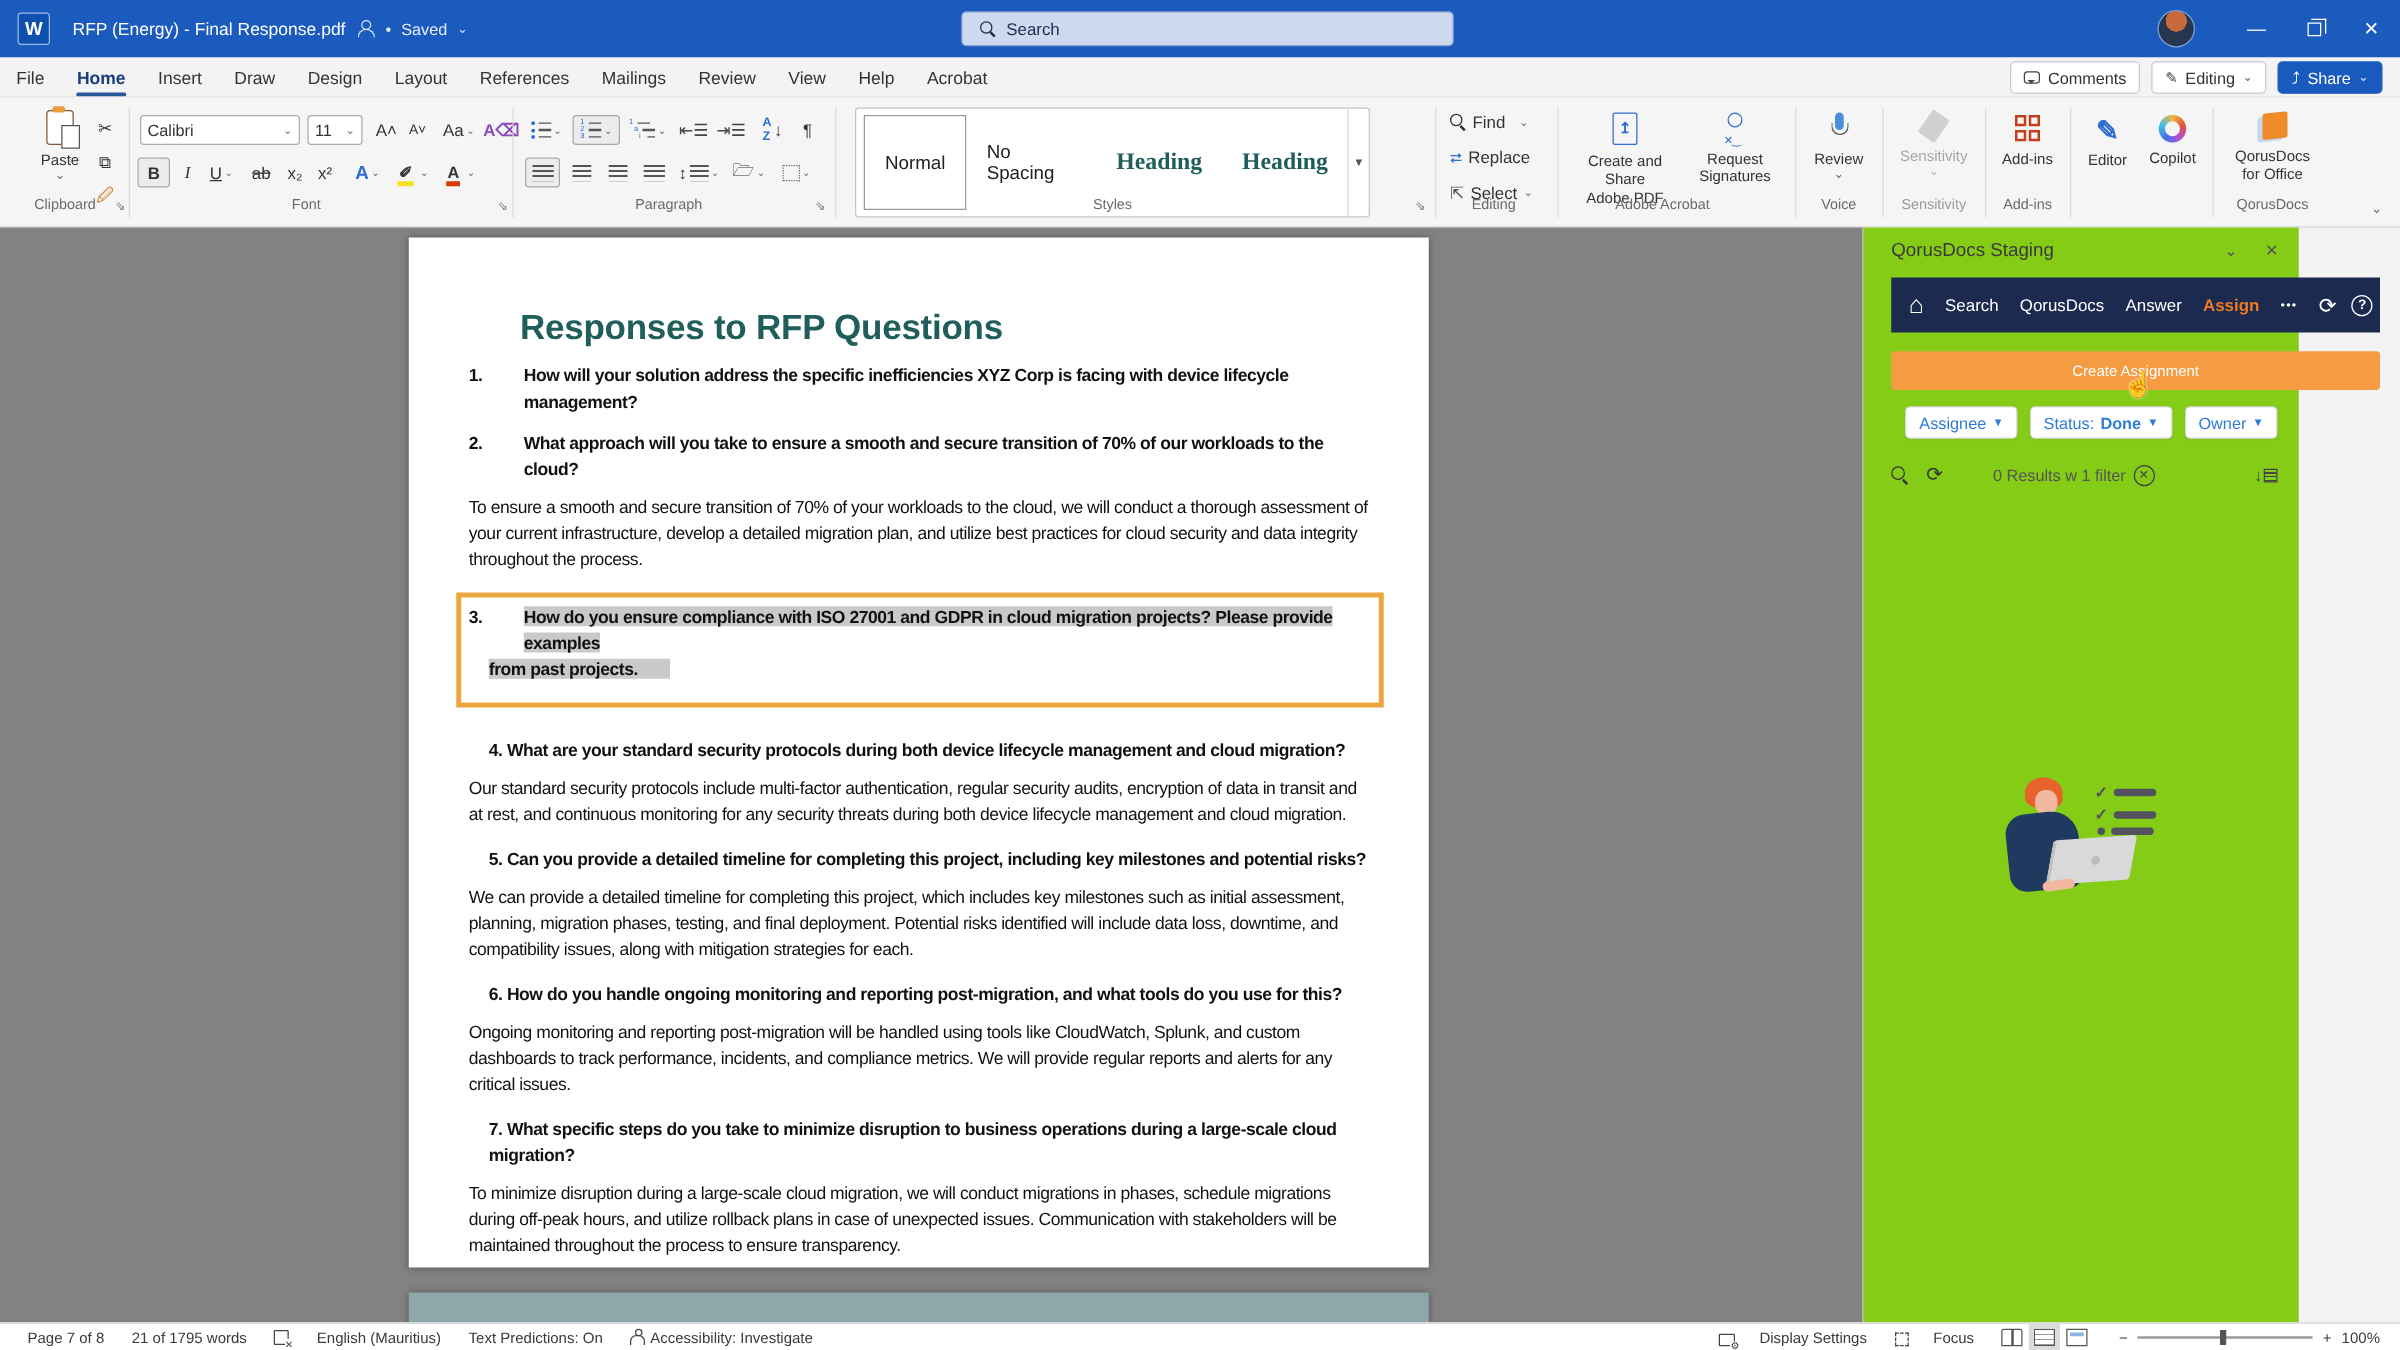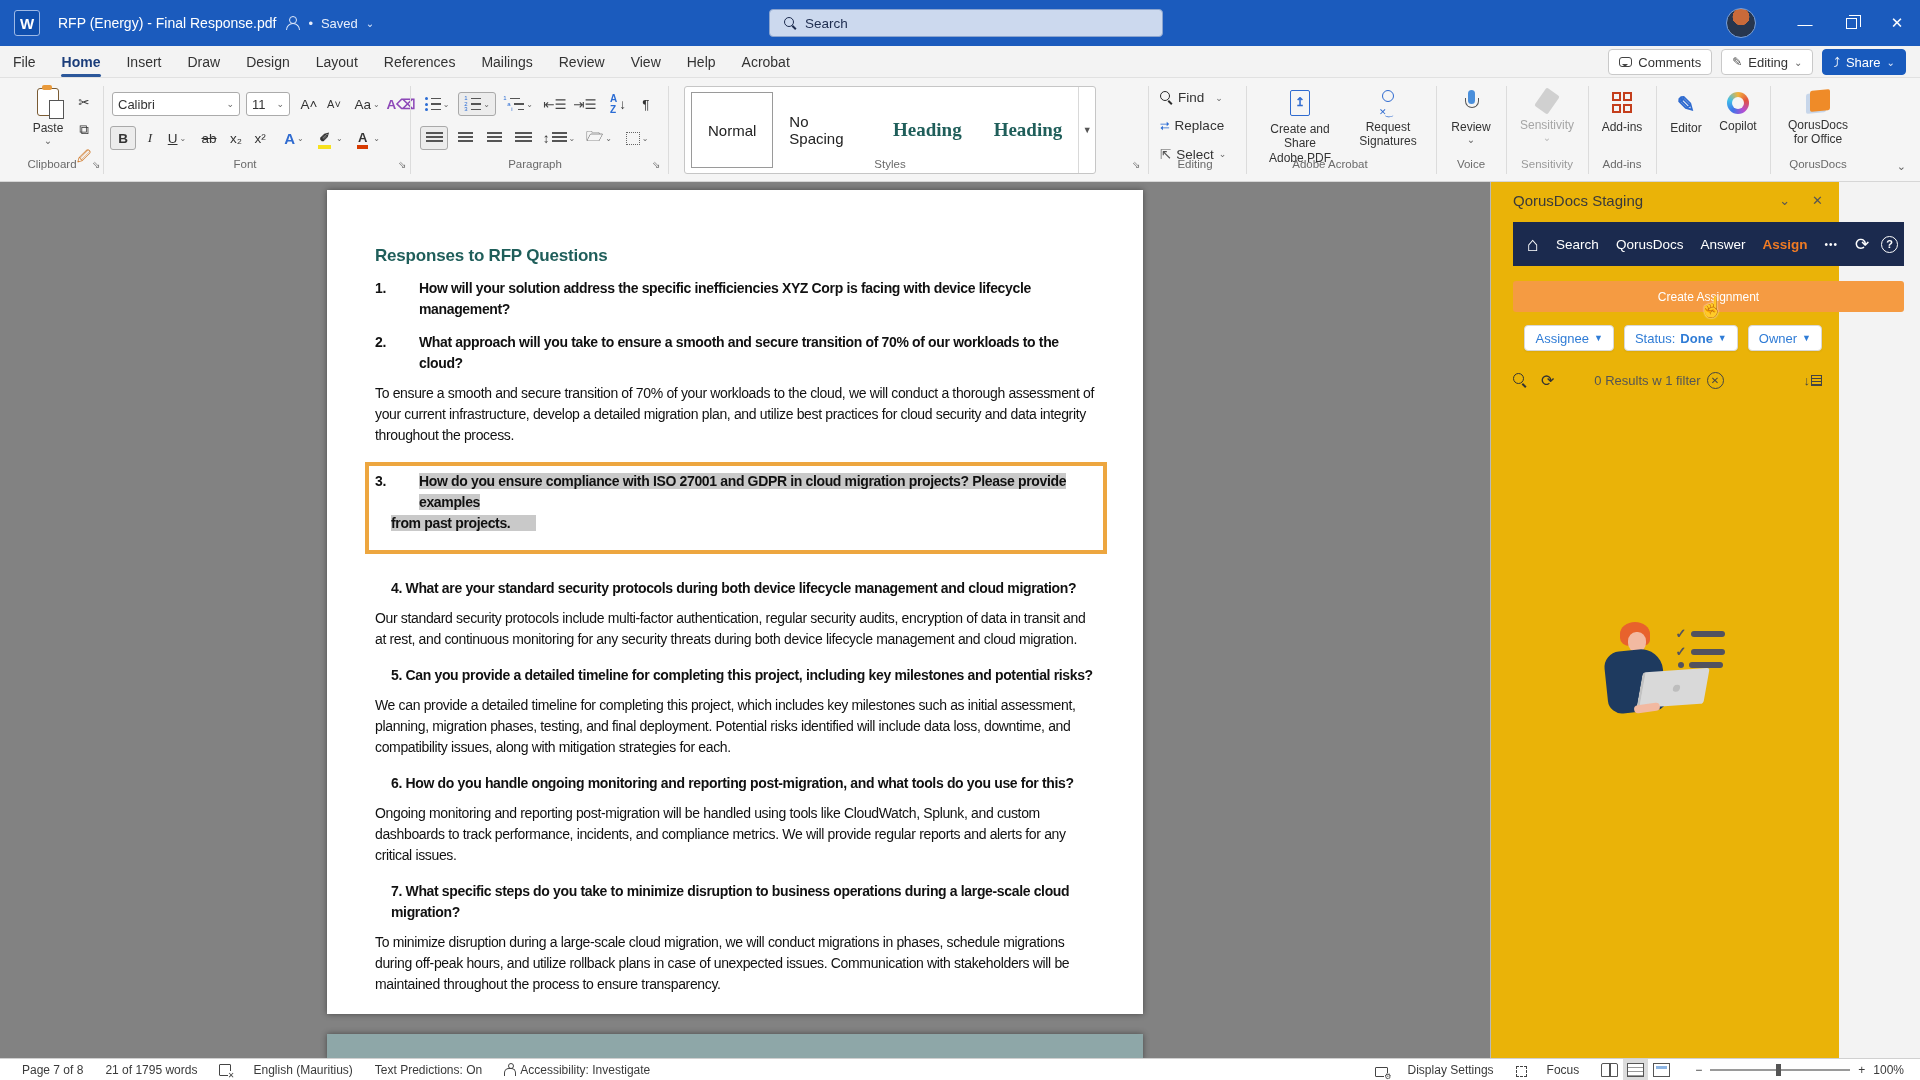--- a/index.html
+++ b/index.html
@@ -88,32 +88,32 @@
   .copilot-ic:after{content:"";position:absolute;left:5px;top:5px;width:12px;height:12px;border-radius:50%;background:#f5f5f5;}
   .qbook{position:relative;width:24px;height:24px;}
   .qbook:before{content:"";position:absolute;left:0;top:3px;width:20px;height:20px;background:#c7d6ea;border-radius:2px;transform:skewY(-6deg);}
   .qbook:after{content:"";position:absolute;left:4px;top:0;width:20px;height:21px;background:#ef8b28;border-radius:2px;transform:skewY(-6deg);}
   .ribbon-collapse{position:absolute;right:14px;top:82px;font-size:11px;color:#666;}
 
   
   .canvas{position:absolute;left:0;top:182px;width:1490px;height:876px;background:#828282;overflow:hidden;}
   .page{position:absolute;left:327px;top:8px;width:816px;height:824px;background:#fff;box-shadow:0 0 6px rgba(0,0,0,.45);padding:56px 48px 0 48px;overflow:hidden;}
   .page2{position:absolute;left:327px;top:852px;width:816px;height:26px;background:#8ea7a8;box-shadow:0 0 6px rgba(0,0,0,.45);}
-  .doc-h1{font-size:17px;font-weight:bold;color:#1f5e5a;margin-bottom:12px;letter-spacing:-.2px;}
+  .doc-h1{font-size:28px;font-weight:bold;color:#1f5e5a;margin-bottom:12px;letter-spacing:-.2px;margin-left:41px;}
   .doc{font-size:14px;line-height:21px;color:#111;letter-spacing:-.35px;width:722px;}
   .qline{font-weight:bold;margin:12px 0 9px 0;padding-left:16px;}
   .qnum{position:relative;padding-left:44px;}
   .qnum>.n{position:absolute;left:0;}
   .ans{margin-bottom:15px;}
   .q3box{position:relative;margin:16px 0 24px -10px;width:742px;border:4px solid #eda63f;background:#fff;padding:5px 6px 16px 6px;}
   .selgray{background:#c9c9c9;}
   .q3l2 .selgray{padding-right:26px;}
 
   
-  .panel{position:absolute;left:1490px;top:182px;width:349px;height:876px;background:#eab308;border-left:1px solid #b9b9b9;}
+  .panel{position:absolute;left:1490px;top:182px;width:349px;height:876px;background:#84cc16;border-left:1px solid #b9b9b9;}
   .panel-titlerow{position:absolute;left:22px;right:16px;top:10px;display:flex;align-items:center;font-size:15px;color:#3a3a3a;}
   .panel-ctl{margin-left:auto;display:flex;gap:22px;color:#555;font-size:13px;}
   .qnav{position:absolute;left:22px;top:40px;width:391px;height:44px;background:#1b2a4e;display:flex;align-items:center;padding:0 14px;gap:17px;color:#fff;font-size:13.5px;}
   .qnav .home{font-size:20px;line-height:1;}
   .qnav .assign{color:#f07b24;font-weight:bold;}
   .qnav .right{margin-left:auto;display:flex;gap:12px;align-items:center;}
   .qhelp{width:17px;height:17px;border:1.6px solid #fff;border-radius:50%;display:flex;align-items:center;justify-content:center;font-size:11px;font-weight:bold;}
   .create-btn{position:absolute;left:22px;top:99px;width:391px;height:31px;background:#f59b42;border:none;border-radius:3px;color:#fff;font-size:12px;font-weight:400;display:flex;align-items:center;justify-content:center;font-family:"Liberation Sans",sans-serif;text-align:center;}
   .handcur{position:absolute;left:208px;top:113px;font-size:20px;color:#111;text-shadow:0 0 2px #fff;}
   .filters{position:absolute;left:22px;right:17px;top:143px;display:flex;justify-content:flex-end;gap:10px;}

